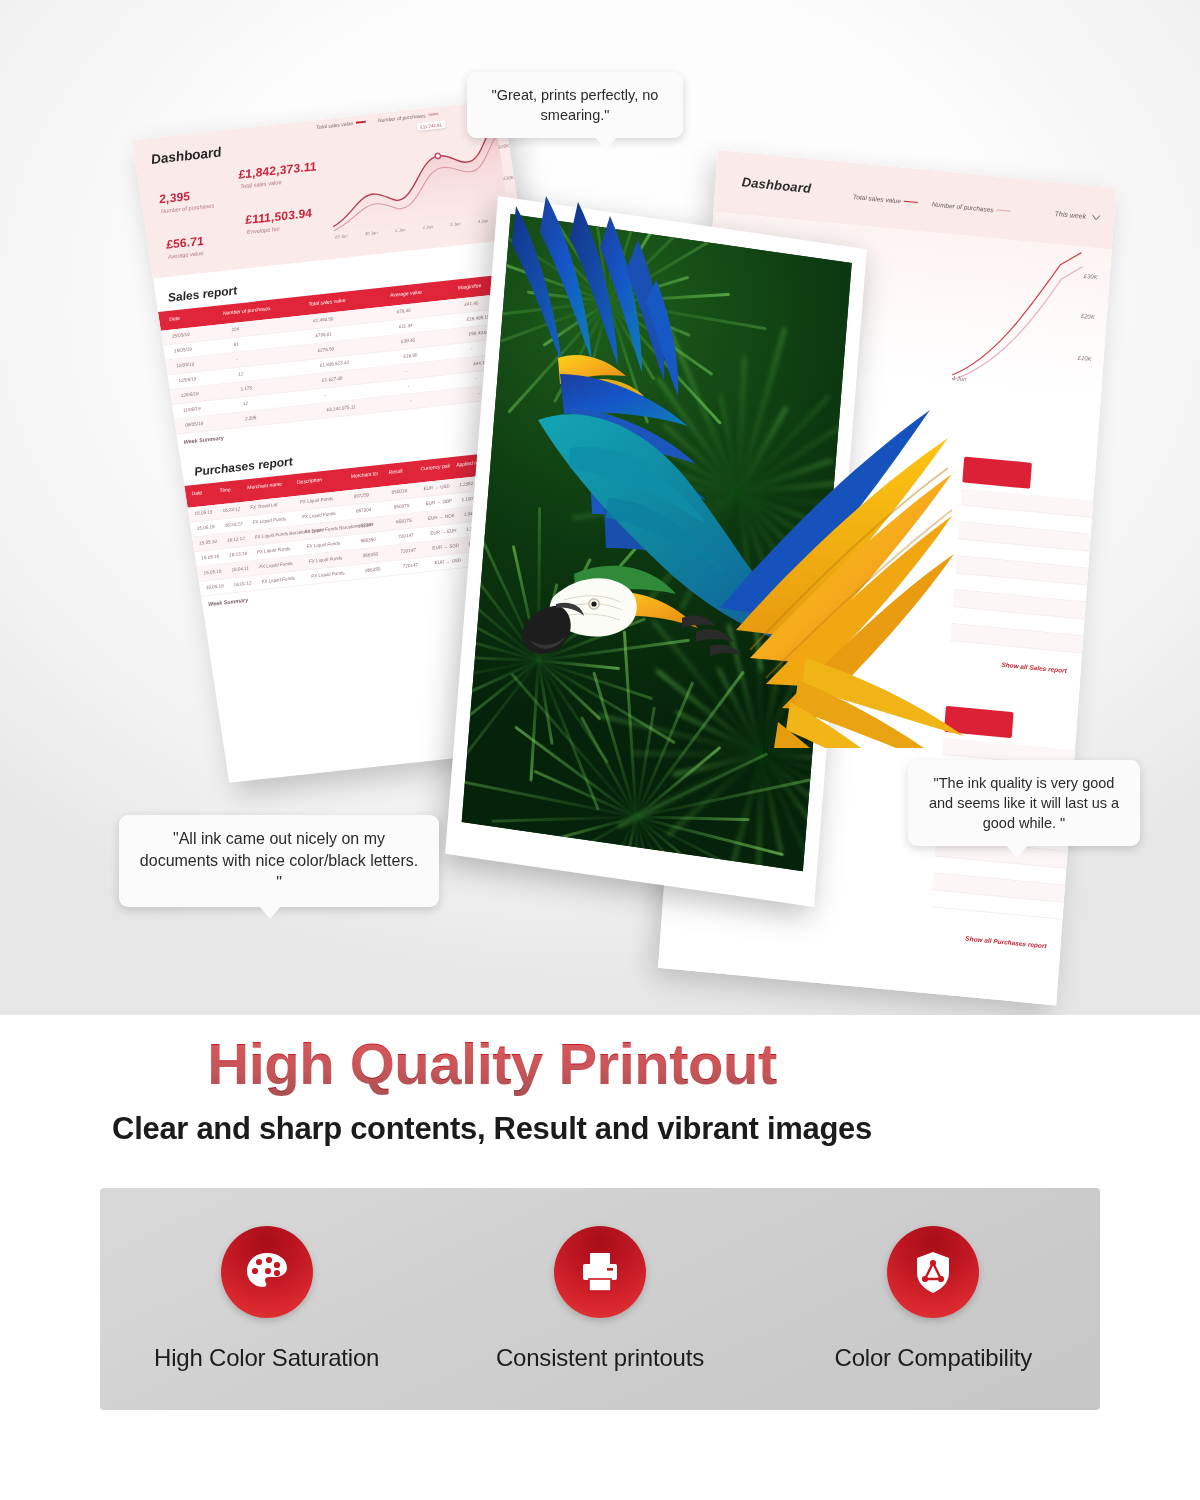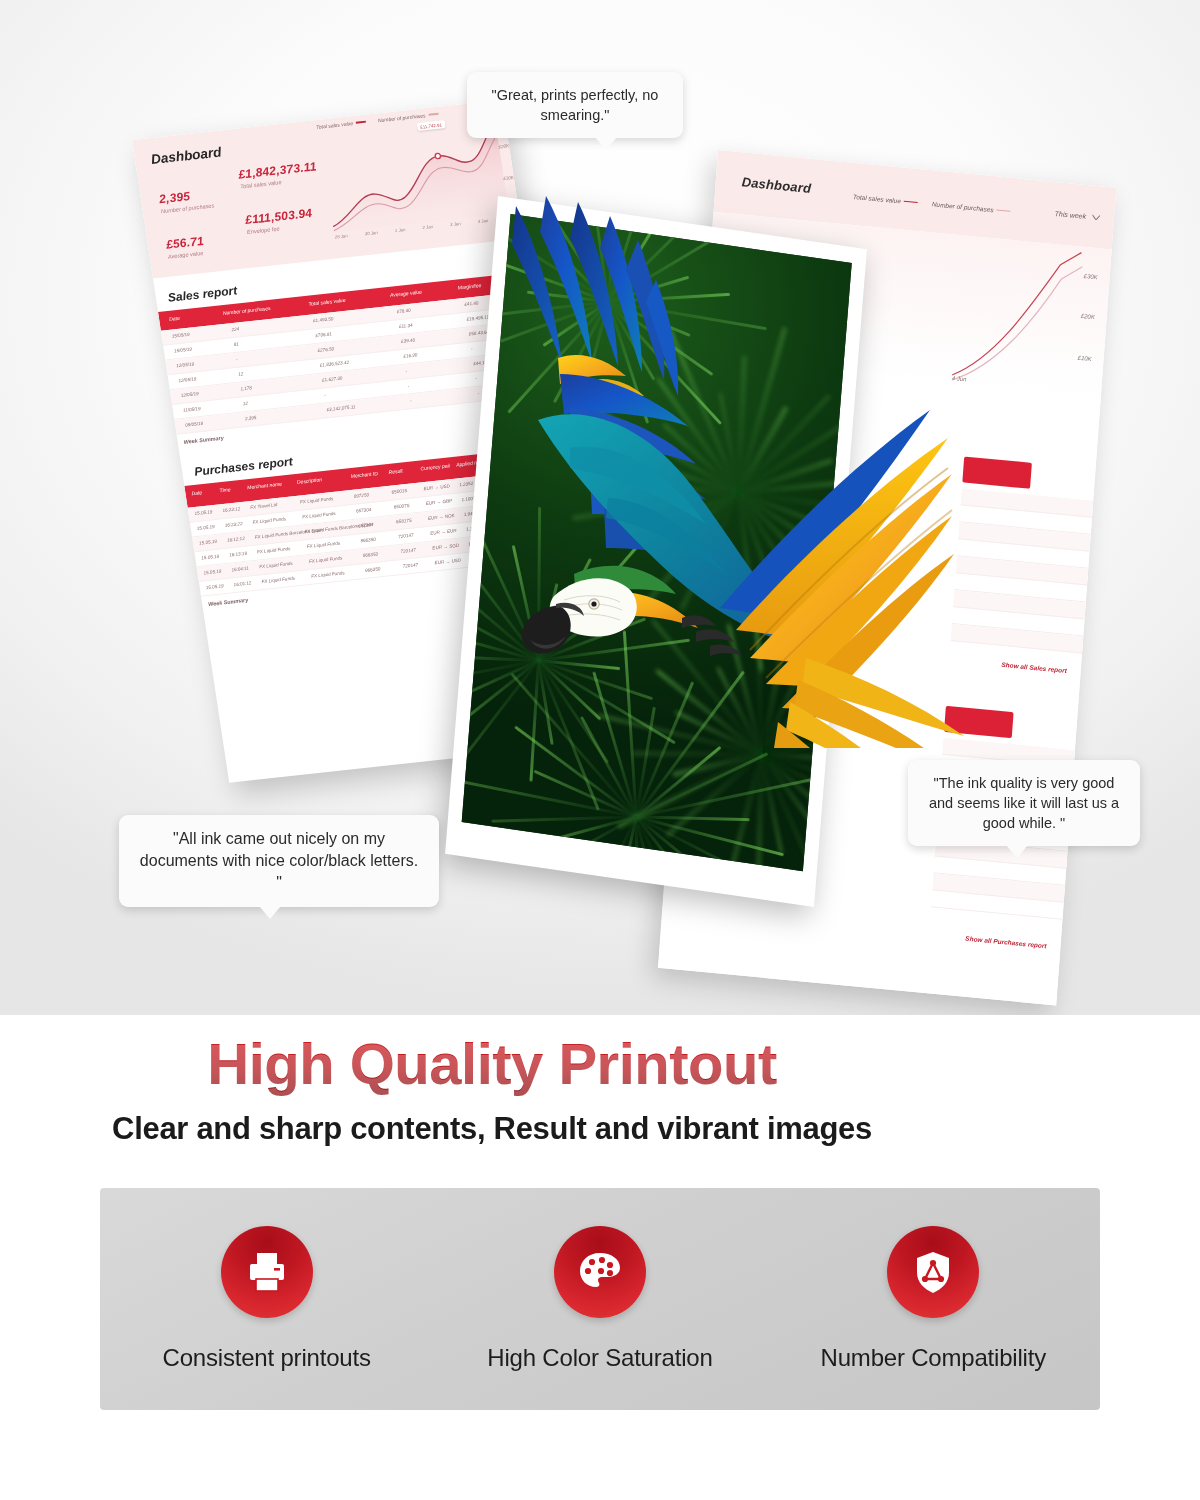--- a/index.html
+++ b/index.html
@@ -743,52 +743,52 @@
 
 <div id="headline-wrap">
   <div id="headline">High Quality Printout</div>
   <div id="subheadline">Clear and sharp contents, Result and vibrant images</div>
 </div>
 
 <div id="features">
 
   <div class="feature">
     <div class="fcircle">
-      <svg width="48" height="48" viewBox="0 0 48 48">
-        <rect x="14" y="5" width="20" height="11" fill="#ffffff"></rect>
-        <rect x="7" y="16" width="34" height="16" rx="2" fill="#ffffff"></rect>
-        <rect x="31" y="20" width="6" height="2.6" fill="#c8171f"></rect>
-        <rect x="13" y="31" width="22" height="12" fill="#ffffff" stroke="#c8171f" stroke-width="1.6"></rect>
-      </svg>
-    </div>
-    <div class="flabel">Consistent printouts</div>
-  </div>
-
-  <div class="feature">
-    <div class="fcircle">
       <svg width="50" height="50" viewBox="0 0 50 50">
         <path d="M25,6 C13,6 5,14 5,24 C5,33 12,40 21,40 C24,40 25,38 24,36 C22,33 23,30 27,30 L33,30 C40,30 45,26 45,21 C45,12 36,6 25,6 Z" fill="#ffffff"></path>
         <circle cx="17" cy="15" r="3.1" fill="#c8171f"></circle>
         <circle cx="27" cy="13" r="3.1" fill="#c8171f"></circle>
         <circle cx="35" cy="18" r="3.1" fill="#c8171f"></circle>
         <circle cx="35" cy="26" r="3.1" fill="#c8171f"></circle>
         <circle cx="26" cy="24" r="3.1" fill="#c8171f"></circle>
         <circle cx="13" cy="24" r="3.1" fill="#c8171f"></circle>
       </svg>
     </div>
     <div class="flabel">High Color Saturation</div>
+  </div>
+
+  <div class="feature">
+    <div class="fcircle">
+      <svg width="48" height="48" viewBox="0 0 48 48">
+        <rect x="14" y="5" width="20" height="11" fill="#ffffff"></rect>
+        <rect x="7" y="16" width="34" height="16" rx="2" fill="#ffffff"></rect>
+        <rect x="31" y="20" width="6" height="2.6" fill="#c8171f"></rect>
+        <rect x="13" y="31" width="22" height="12" fill="#ffffff" stroke="#c8171f" stroke-width="1.6"></rect>
+      </svg>
+    </div>
+    <div class="flabel">Consistent printouts</div>
   </div>
 
   <div class="feature">
     <div class="fcircle">
       <svg width="48" height="48" viewBox="0 0 48 48">
         <path d="M24,4 L40,10 L40,25 C40,34 33,41 24,45 C15,41 8,34 8,25 L8,10 Z" fill="#ffffff"></path>
         <g fill="none" stroke="#c8171f" stroke-width="2.4">
           <path d="M24,15 L16,31 L32,31 Z"></path>
         </g>
         <circle cx="24" cy="15" r="3.1" fill="#c8171f"></circle>
         <circle cx="16" cy="31" r="3.1" fill="#c8171f"></circle>
         <circle cx="32" cy="31" r="3.1" fill="#c8171f"></circle>
       </svg>
     </div>
-    <div class="flabel">Number Compatibility</div>
+    <div class="flabel">Color Compatibility</div>
   </div>
 </div>
 
 </body></html>

